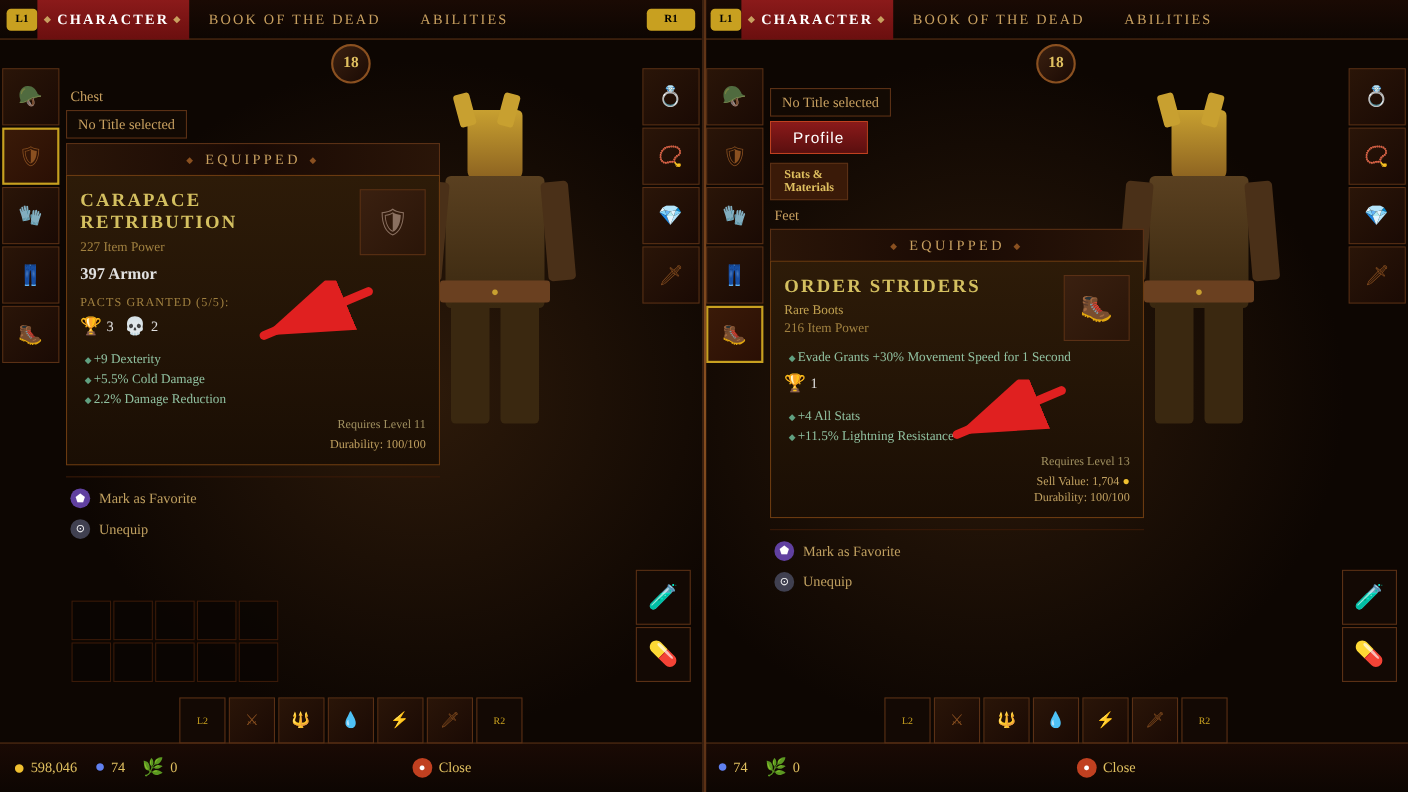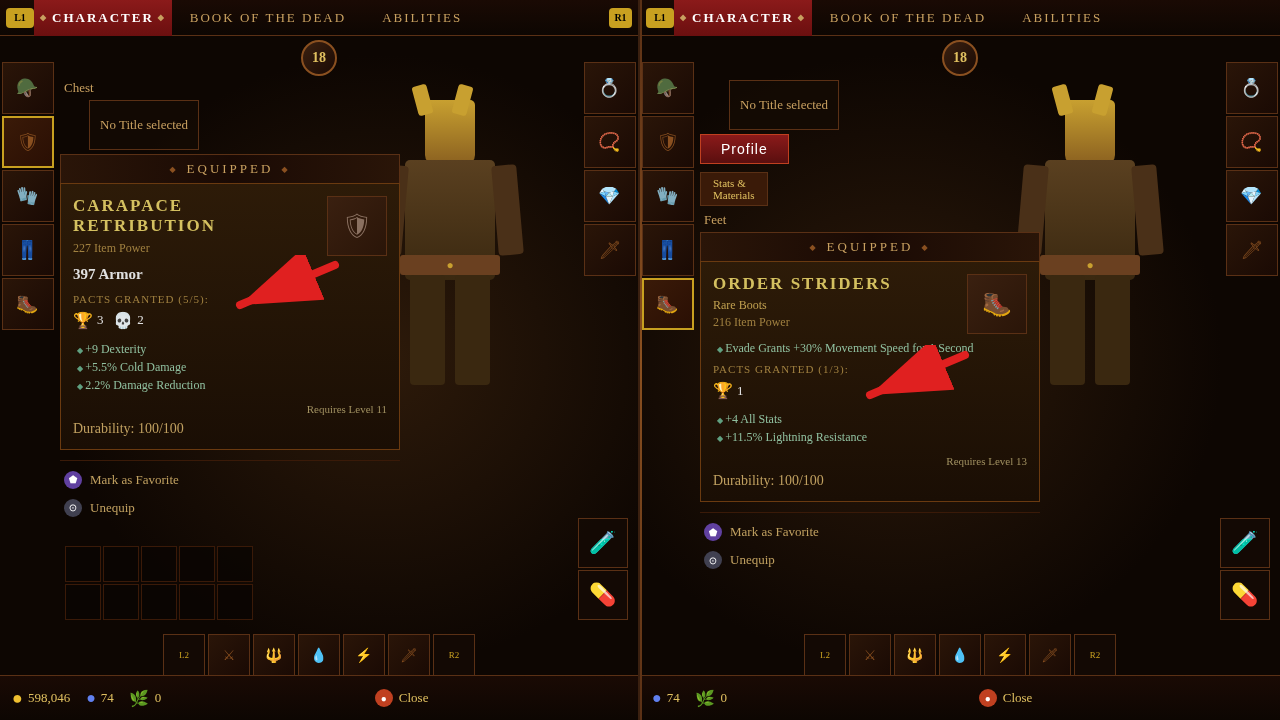--- a/index.html
+++ b/index.html
@@ -81,21 +81,21 @@
     .nav-tab.active::after {
       content: '◆';
       font-size: 8px;
       color: #c8a060;
       position: absolute;
     }
     .nav-tab.active::before { left: 6px; }
     .nav-tab.active::after { right: 6px; }
 
     .nav-r1 {
-      width: 23px;
+      width: 44px;
       height: 20px;
       background: #c8a020;
       border-radius: 4px;
       display: flex;
       align-items: center;
       justify-content: center;
       font-size: 10px;
       font-weight: bold;
       color: #000;
       margin-left: auto;
@@ -164,26 +164,25 @@
     .location-label {
       color: #c8a060;
       font-size: 13px;
       margin-bottom: 4px;
       padding-left: 4px;
     }
 
     .no-title {
       background: rgba(20, 10, 4, 0.85);
       border: 1px solid #5a3015;
-      padding: 16px 10px;
+      padding: 4px 10px;
       color: #c8a060;
       font-size: 13px;
       display: inline-block;
       margin-bottom: 4px;
-      margin-left: 29px;
     }
 
     
     .profile-btn {
       background: linear-gradient(180deg, #8b1a1a 0%, #5a0f0f 100%);
       border: 1px solid #c04020;
       color: #fff;
       padding: 6px 20px;
       font-size: 14px;
       letter-spacing: 1px;
@@ -316,23 +315,23 @@
     }
 
     .item-sell {
       text-align: right;
       color: #c0a060;
       font-size: 11px;
       margin-bottom: 2px;
     }
 
     .item-durability {
-      text-align: left;
+      text-align: right;
       color: #c0a060;
-      font-size: 14px;
+      font-size: 11px;
     }
 
     .gold-icon { color: #f0c030; }
 
     
     .action-btns {
       margin-top: 10px;
       border-top: 1px solid #3a1a08;
       padding-top: 8px;
     }
@@ -685,51 +684,53 @@
       <div style="position:absolute;top:175px;left:65px;width:35px;height:110px;background:#3a2810;border-radius:4px;"></div>
       <div style="position:absolute;top:155px;left:10px;width:100px;height:20px;background:#6a4020;border-radius:3px;display:flex;align-items:center;justify-content:center;color:#c8a030;font-size:12px;">●</div>
     </div>
   </div>
 
   <div class="item-panel">
     <div class="no-title">No Title selected</div>
     <div style="margin-bottom:6px;">
       <button class="profile-btn">Profile</button>
     </div>
-    <div style="display:flex;gap:4px;margin-bottom:6px;">
+    <div style="display:flex;gap:4px;margin-bottom:6px;font-weight:bold;">
       <div class="stats-tab active">Stats &amp;<br>Materials</div>
     </div>
 
     <div class="location-label">Feet</div>
     <div class="equipped-header">EQUIPPED</div>
 
     <div class="item-card">
       <div style="display:flex;align-items:flex-start;font-family:Liberation Serif, serif;">
         <div style="flex:1;">
           <div class="item-name">ORDER STRIDERS</div>
           <div class="item-type">Rare Boots</div>
           <div class="item-power">216 Item Power</div>
         </div>
         <div class="item-thumb">🥾</div>
       </div>
 
       <div class="item-desc">Evade Grants +30% Movement Speed for 1 Second</div>
 
-      <div class="pacts-label">PACTS GRANTED (1/3):</div>
       <div class="pacts-row">
         <div class="pact-icon">
           <span class="pact-trophy">🏆</span>
           <span>1</span>
         </div>
       </div>
 
       <div class="item-affix">+4 All Stats</div>
       <div class="item-affix">+11.5% Lightning Resistance</div>
 
       <div class="item-req">Requires Level 13</div>
+      <div class="item-sell">
+        <span>Sell Value: 1,704</span> <span class="gold-icon">●</span>
+      </div>
       <div class="item-durability">Durability: 100/100</div>
     </div>
 
     <div class="action-btns">
       <div class="action-btn">
         <div class="btn-icon btn-icon-purple">⬟</div>
         <span>Mark as Favorite</span>
       </div>
       <div class="action-btn">
         <div class="btn-icon btn-icon-gray">⊙</div>

